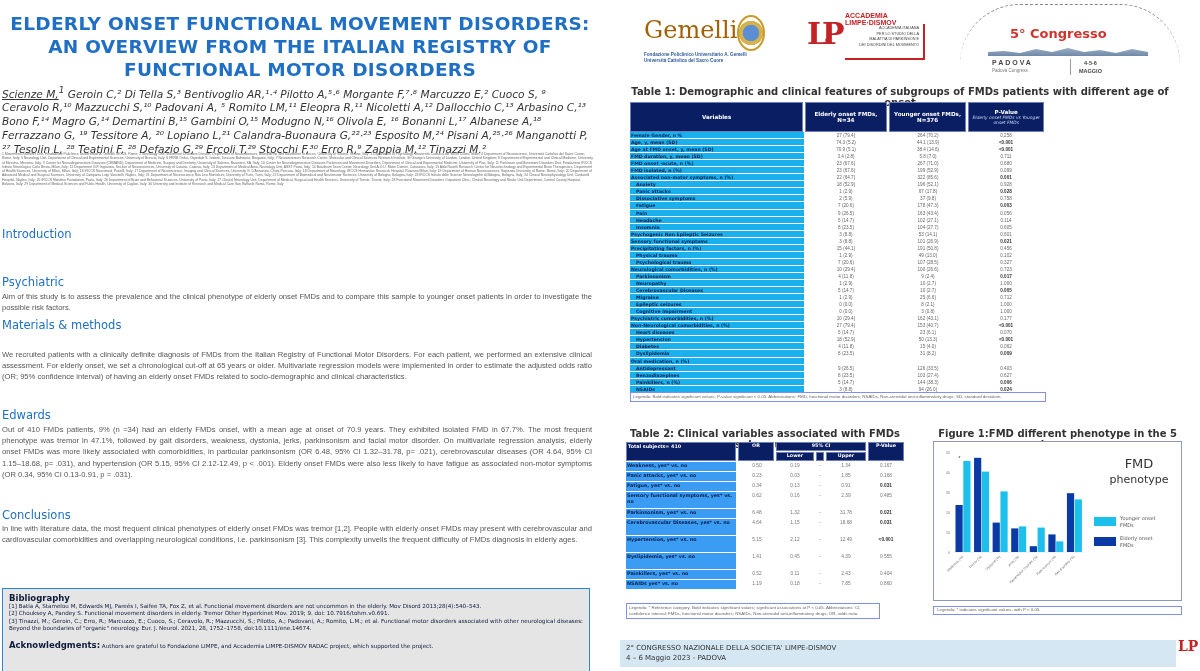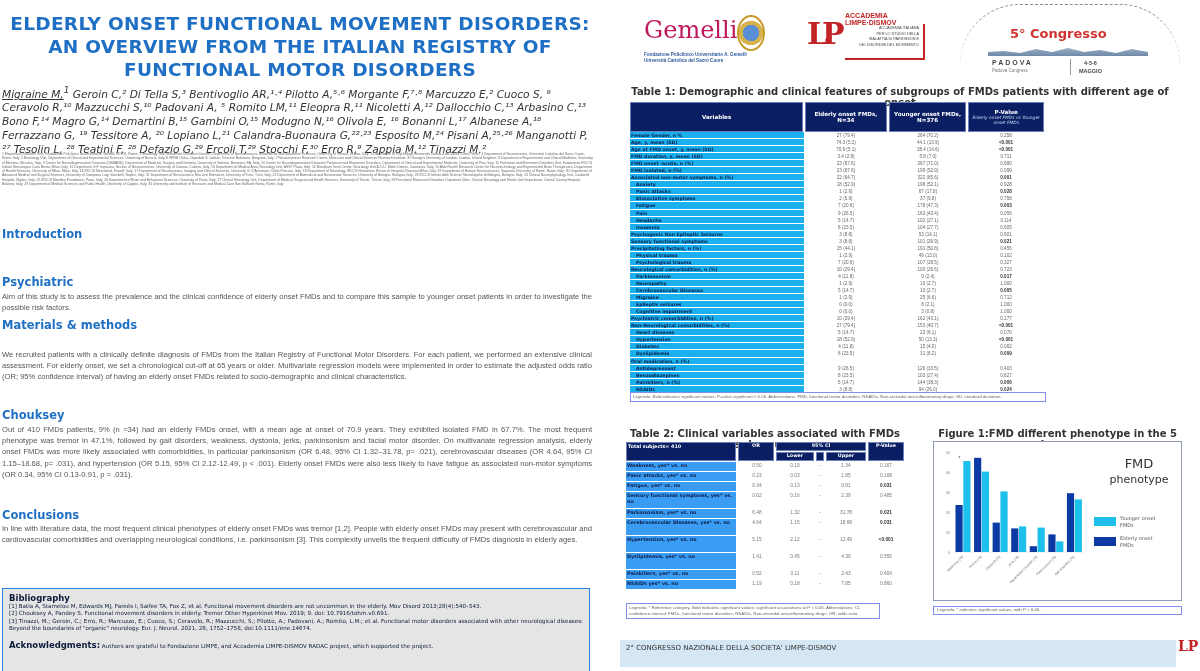--- a/index.html
+++ b/index.html
@@ -8,36 +8,36 @@
 
   
   #left { position: absolute; left: 0; top: 0; width: 600px; height: 671px; padding-left: 28px; }
   .title { position: absolute; left: 10px; top: 12px; width: 580px; text-align: center;
            font-family: "DejaVu Sans", sans-serif; font-weight: bold; color: #1f6fc4;
            font-size: 18.5px; line-height: 23px; letter-spacing: 0.3px; }
   .authors { position: absolute; left: 2px; top: 84px; width: 592px; font-family: "DejaVu Sans", sans-serif;
              font-style: italic; font-size: 10.6px; line-height: 13.8px; color: #333; }
   .authors .first { text-decoration: underline; }
   .affil { position: absolute; left: 2px; top: 152px; width: 592px; font-size: 3.4px; line-height: 4.3px; color: #666; height: 60px; overflow: hidden; }
-  .sec-h { position: absolute; left: 2px; font-family: "DejaVu Sans", sans-serif; font-weight: bold;
+  .sec-h { position: absolute; left: 2px; font-family: "DejaVu Sans", sans-serif; font-weight: normal;
            color: #1f6fc4; font-size: 11.5px; }
   .sec-p { position: absolute; left: 2px; width: 590px; font-size: 7.6px; line-height: 11.2px; color: #555; text-align: justify; }
   .sec-p b { color: #444; }
 
   #biblio { position: absolute; left: 2px; top: 588px; width: 588px; height: 94px; background: #e5e5e5;
             border: 1px solid #2a85d8; padding: 4px 6px; color: #0d1a3a; }
   #biblio .bh { font-family: "DejaVu Sans", sans-serif; font-weight: bold; font-size: 8.5px; color: #0d1a3a; }
   #biblio .bref { font-family: "DejaVu Sans", sans-serif; font-size: 5.6px; line-height: 7.4px; text-align: justify; }
   #biblio .ack { margin-top: 7px; font-family: "DejaVu Sans", sans-serif; font-size: 5.6px; }
   #biblio .ack b { font-size: 8.5px; }
 
   
   #right { position: absolute; left: 600px; top: 0; width: 600px; height: 671px; }
   .logo-gem { position: absolute; left: 40px; top: 12px; width: 130px; height: 56px; }
-  .gem-word { position: absolute; left: 4px; top: 4px; font-family: "DejaVu Serif", serif; font-size: 24px; color: #be185d; }
+  .gem-word { position: absolute; left: 4px; top: 4px; font-family: "DejaVu Serif", serif; font-size: 24px; color: #a16207; }
   .gem-seal { position: absolute; left: 97px; top: 3px; width: 28px; height: 36px; border-radius: 50%;
               background: radial-gradient(circle, #5c8ed6 40%, #d7b24a 42%, #d7b24a 60%, #ffffff 62%); border: 2px solid #c89a2a; }
   .gem-sub { position: absolute; left: 4px; top: 40px; font-size: 4.6px; line-height: 6px; color: #2d5a9c; font-weight: bold; }
 
   .logo-acc { position: absolute; left: 205px; top: 10px; width: 125px; height: 62px; }
   .acc-mark { position: absolute; left: 2px; top: 6px; font-family: "DejaVu Serif", serif; font-weight: bold; color: #c42326; font-size: 30px; letter-spacing: -6px; }
   .acc-title { position: absolute; left: 40px; top: 2px; font-size: 7px; font-weight: bold; color: #c42326; }
   .acc-box { position: absolute; left: 40px; top: 14px; width: 80px; height: 36px; border-right: 2px solid #c42326; border-bottom: 2px solid #c42326; font-size: 3.8px; line-height: 5.5px; text-align: right; padding-right: 4px; padding-top: 2px; color: #444; }
 
   .logo-cong { position: absolute; left: 352px; top: 4px; width: 245px; height: 72px; }
@@ -81,34 +81,34 @@
   
   #footer { position: absolute; left: 20px; top: 640px; width: 556px; height: 27px; background: #d4e7f3; padding: 3px 6px; font-size: 7px; line-height: 10px; color: #333; font-family: "DejaVu Sans", sans-serif; }
   .foot-logo { position: absolute; left: 578px; top: 638px; width: 20px; height: 30px; color: #c42326; font-family: "DejaVu Serif", serif; font-weight: bold; font-size: 14px; }
 </style>
 </head>
 <body>
 
 <div id="left">
   <div class="title">ELDERLY ONSET FUNCTIONAL MOVEMENT DISORDERS: AN OVERVIEW FROM THE ITALIAN REGISTRY OF FUNCTIONAL MOTOR DISORDERS</div>
   <div class="authors">
-    <span class="first">Migraine M,</span><sup>1</sup>
+    <span class="first">Scienze M,</span><sup>1</sup>
     <span>Geroin C,² Di Tella S,³ Bentivoglio AR,¹·⁴ Pilotto A,⁵·⁶ Morgante F,⁷·⁸ Marcuzzo E,² Cuoco S, ⁹ Ceravolo R,¹⁰ Mazzucchi S,¹⁰ Padovani A, ⁵ Romito LM,¹¹ Eleopra R,¹¹ Nicoletti A,¹² Dallocchio C,¹³ Arbasino C,¹³ Bono F,¹⁴ Magro G,¹⁴ Demartini B,¹⁵ Gambini O,¹⁵ Modugno N,¹⁶ Olivola E, ¹⁶ Bonanni L,¹⁷ Albanese A,¹⁸ Ferrazzano G, ¹⁹ Tessitore A, ²⁰ Lopiano L,²¹ Calandra-Buonaura G,²²·²³ Esposito M,²⁴ Pisani A,²⁵·²⁶ Manganotti P, ²⁷ Tesolin L, ²⁸ Teatini F, ²⁸ Defazio G,²⁹ Ercoli T,²⁹ Stocchi F,³⁰ Erro R,⁹ Zappia M,¹² Tinazzi M.²</span>
   </div>
   <div class="affil">1 Movement Disorders Unit, Fondazione Policlinico Universitario A. Gemelli IRCCS, Rome; 2 Neurology Unit, Movement Disorders Division, Department of Neurosciences, Biomedicine and Movement Sciences, University of Verona, Verona, Italy; 3 Department of Psychology, Università Cattolica del Sacro Cuore, Milan; 4 Department of Neuroscience, Università Cattolica del Sacro Cuore, Rome, Italy; 5 Neurology Unit, Department of Clinical and Experimental Sciences, University of Brescia, Italy; 6 FERB Onlus, Ospedale S. Isidoro, Trescore Balneario, Bergamo, Italy; 7 Neurosciences Research Centre, Molecular and Clinical Sciences Research Institute, St George's University of London, London, United Kingdom; 8 Department of Experimental and Clinical Medicine, University of Messina, Messina, Italy; 9 Center for Neurodegenerative Diseases (CEMAND), Department of Medicine, Surgery and Dentistry, University of Salerno, Baronissi, SA, Italy; 10 Center for Neurodegenerative Diseases Parkinson and Movement Disorders, Department of Clinical and Experimental Medicine, University of Pisa, Italy; 11 Parkinson and Movement Disorders Unit, Fondazione IRCCS Istituto Neurologico Carlo Besta, Milan, Italy; 12 Department G.F. Ingrassia, Section of Neurosciences, University of Catania, Catania, Italy; 13 Department of Medical Area, Neurology Unit, ASST Pavia, Italy; 14 Botulinum Toxin Center, Neurology Unit A.O.U. Mater Domini, Catanzaro, Italy; 15 Aldo Ravelli Research Center for Neurotechnology and Experimental Brain Therapeutics, Department of Health Sciences, University of Milan, Milan, Italy; 16 IRCCS Neuromed, Pozzilli, Italy; 17 Department of Neuroscience, Imaging and Clinical Sciences, University G. D'Annunzio, Chieti-Pescara, Italy; 18 Department of Neurology, IRCCS Humanitas Research Hospital, Rozzano Milan, Italy; 19 Department of Human Neurosciences, Sapienza University of Rome, Rome, Italy; 20 Department of Advanced Medical and Surgical Sciences, University of Campania Luigi Vanvitelli, Naples, Italy; 21 Department of Neuroscience Rita Levi Montalcini, University of Turin, Turin, Italy; 22 Department of Biomedical and Neuromotor Sciences, University of Bologna, Bologna, Italy; 23 IRCCS Istituto delle Scienze Neurologiche di Bologna, Bologna, Italy; 24 Clinical Neurophysiology Unit, Cardarelli Hospital, Naples, Italy; 25 IRCCS Mondino Foundation, Pavia, Italy; 26 Department of Brain and Behavioral Sciences, University of Pavia, Italy; 27 Clinical Neurology Unit, Department of Medical, Surgical and Health Services, University of Trieste, Trieste, Italy; 28 Functional Movement Disorders Outpatient Clinic, Clinical Neurology and Stroke Unit Department, Central County Hospital, Bolzano, Italy; 29 Department of Medical Sciences and Public Health, University of Cagliari, Italy; 30 University and Institute of Research and Medical Care San Raffaele Roma, Rome, Italy</div>
 
   <div class="sec-h" style="top:227px">Introduction</div>
 
   <div class="sec-h" style="top:275px">Psychiatric</div>
-  <div class="sec-p" style="top:291px">Aim of this study is to assess the prevalence and the clinical confidence of elderly onset FMDs and to compare this sample to younger onset patients in order to investigate the possible risk factors.</div>
+  <div class="sec-p" style="top:291px">Aim of this study is to assess the prevalence and the clinical phenotype of elderly onset FMDs and to compare this sample to younger onset patients in order to investigate the possible risk factors.</div>
 
   <div class="sec-h" style="top:318px">Materials &amp; methods</div>
   <div class="sec-p" style="top:349px">We recruited patients with a clinically definite diagnosis of FMDs from the Italian Registry of Functional Motor Disorders. For each patient, we performed an extensive clinical assessment. For elderly onset, we set a chronological cut-off at 65 years or older. Multivariate regression models were implemented in order to estimate the adjusted odds ratio (OR; 95% confidence interval) of having an elderly onset FMDs related to socio-demographic and clinical characteristics.</div>
 
-  <div class="sec-h" style="top:408px">Chouksey</div>
+  <div class="sec-h" style="top:408px">Edwards</div>
   <div class="sec-p" style="top:424px">Out of 410 FMDs patients, 9% (n =34) had an elderly FMDs onset, with a mean age at onset of 70.9 years. They exhibited isolated FMD in 67.7%. The most frequent phenotype was tremor in 47.1%, followed by gait disorders, weakness, dystonia, jerks, parkinsonism and facial motor disorder. On multivariate regression analysis, elderly onset FMDs was more likely associated with comorbidities, in particular parkinsonism (OR 6.48, 95% CI 1.32–31.78, p= .021), cerebrovascular diseases (OR 4.64, 95% CI 1.15–18.68, p= .031), and hypertension (OR 5.15, 95% CI 2.12-12.49, p &lt; .001). Elderly onset FMDs were also less likely to have fatigue as associated non-motor symptoms (OR 0.34, 95% CI 0.13-0.91, p = .031).</div>
 
   <div class="sec-h" style="top:508px">Conclusions</div>
   <div class="sec-p" style="top:523px">In line with literature data, the most frequent clinical phenotypes of elderly onset FMDs was tremor [1,2]. People with elderly onset FMDs may present with cerebrovascular and cardiovascular comorbidities and overlapping neurological conditions, i.e. parkinsonism [3]. This complexity unveils the frequent difficulty of FMDs diagnosis in elderly ages.</div>
 
   <div id="biblio">
     <div class="bh">Bibliography</div>
     <div class="bref">[1] Batla A, Stamelou M, Edwards MJ, Pareés I, Saifee TA, Fox Z, et al. Functional movement disorders are not uncommon in the elderly. Mov Disord 2013;28(4):540–543.</div>
     <div class="bref">[2] Chouksey A, Pandey S. Functional movement disorders in elderly. Tremor Other Hyperkinet Mov. 2019; 9. doi: 10.7916/tohm.v0.691.</div>
     <div class="bref">[3] Tinazzi, M.; Geroin, C.; Erro, R.; Marcuzzo, E.; Cuoco, S.; Ceravolo, R.; Mazzucchi, S.; Pilotto, A.; Padovani, A.; Romito, L.M.; et al. Functional motor disorders associated with other neurological diseases: Beyond the boundaries of "organic" neurology. Eur. J. Neurol. 2021, 28, 1752–1758, doi:10.1111/ene.14674.</div>
@@ -527,15 +527,16 @@
         <text x="186" y="85" font-size="5" fill="#555" font-family="DejaVu Sans, sans-serif">FMDs</text>
         <rect x="160" y="95" width="22" height="9" fill="#0b3aa5"></rect>
         <text x="186" y="98" font-size="5" fill="#555" font-family="DejaVu Sans, sans-serif">Elderly onset</text>
         <text x="186" y="105" font-size="5" fill="#555" font-family="DejaVu Sans, sans-serif">FMDs</text>
       </svg>
   </div>
   <div class="fig-leg">Legenda: * indicates significant values, with P &lt; 0.05.</div>
 
   <div id="footer">
     <div>2° CONGRESSO NAZIONALE DELLA SOCIETA' LIMPE-DISMOV</div>
+    <div>4 – 6 Maggio 2023 - PADOVA</div>
   </div>
   <div class="foot-logo">LP</div>
 </div>
 
 </body></html>

